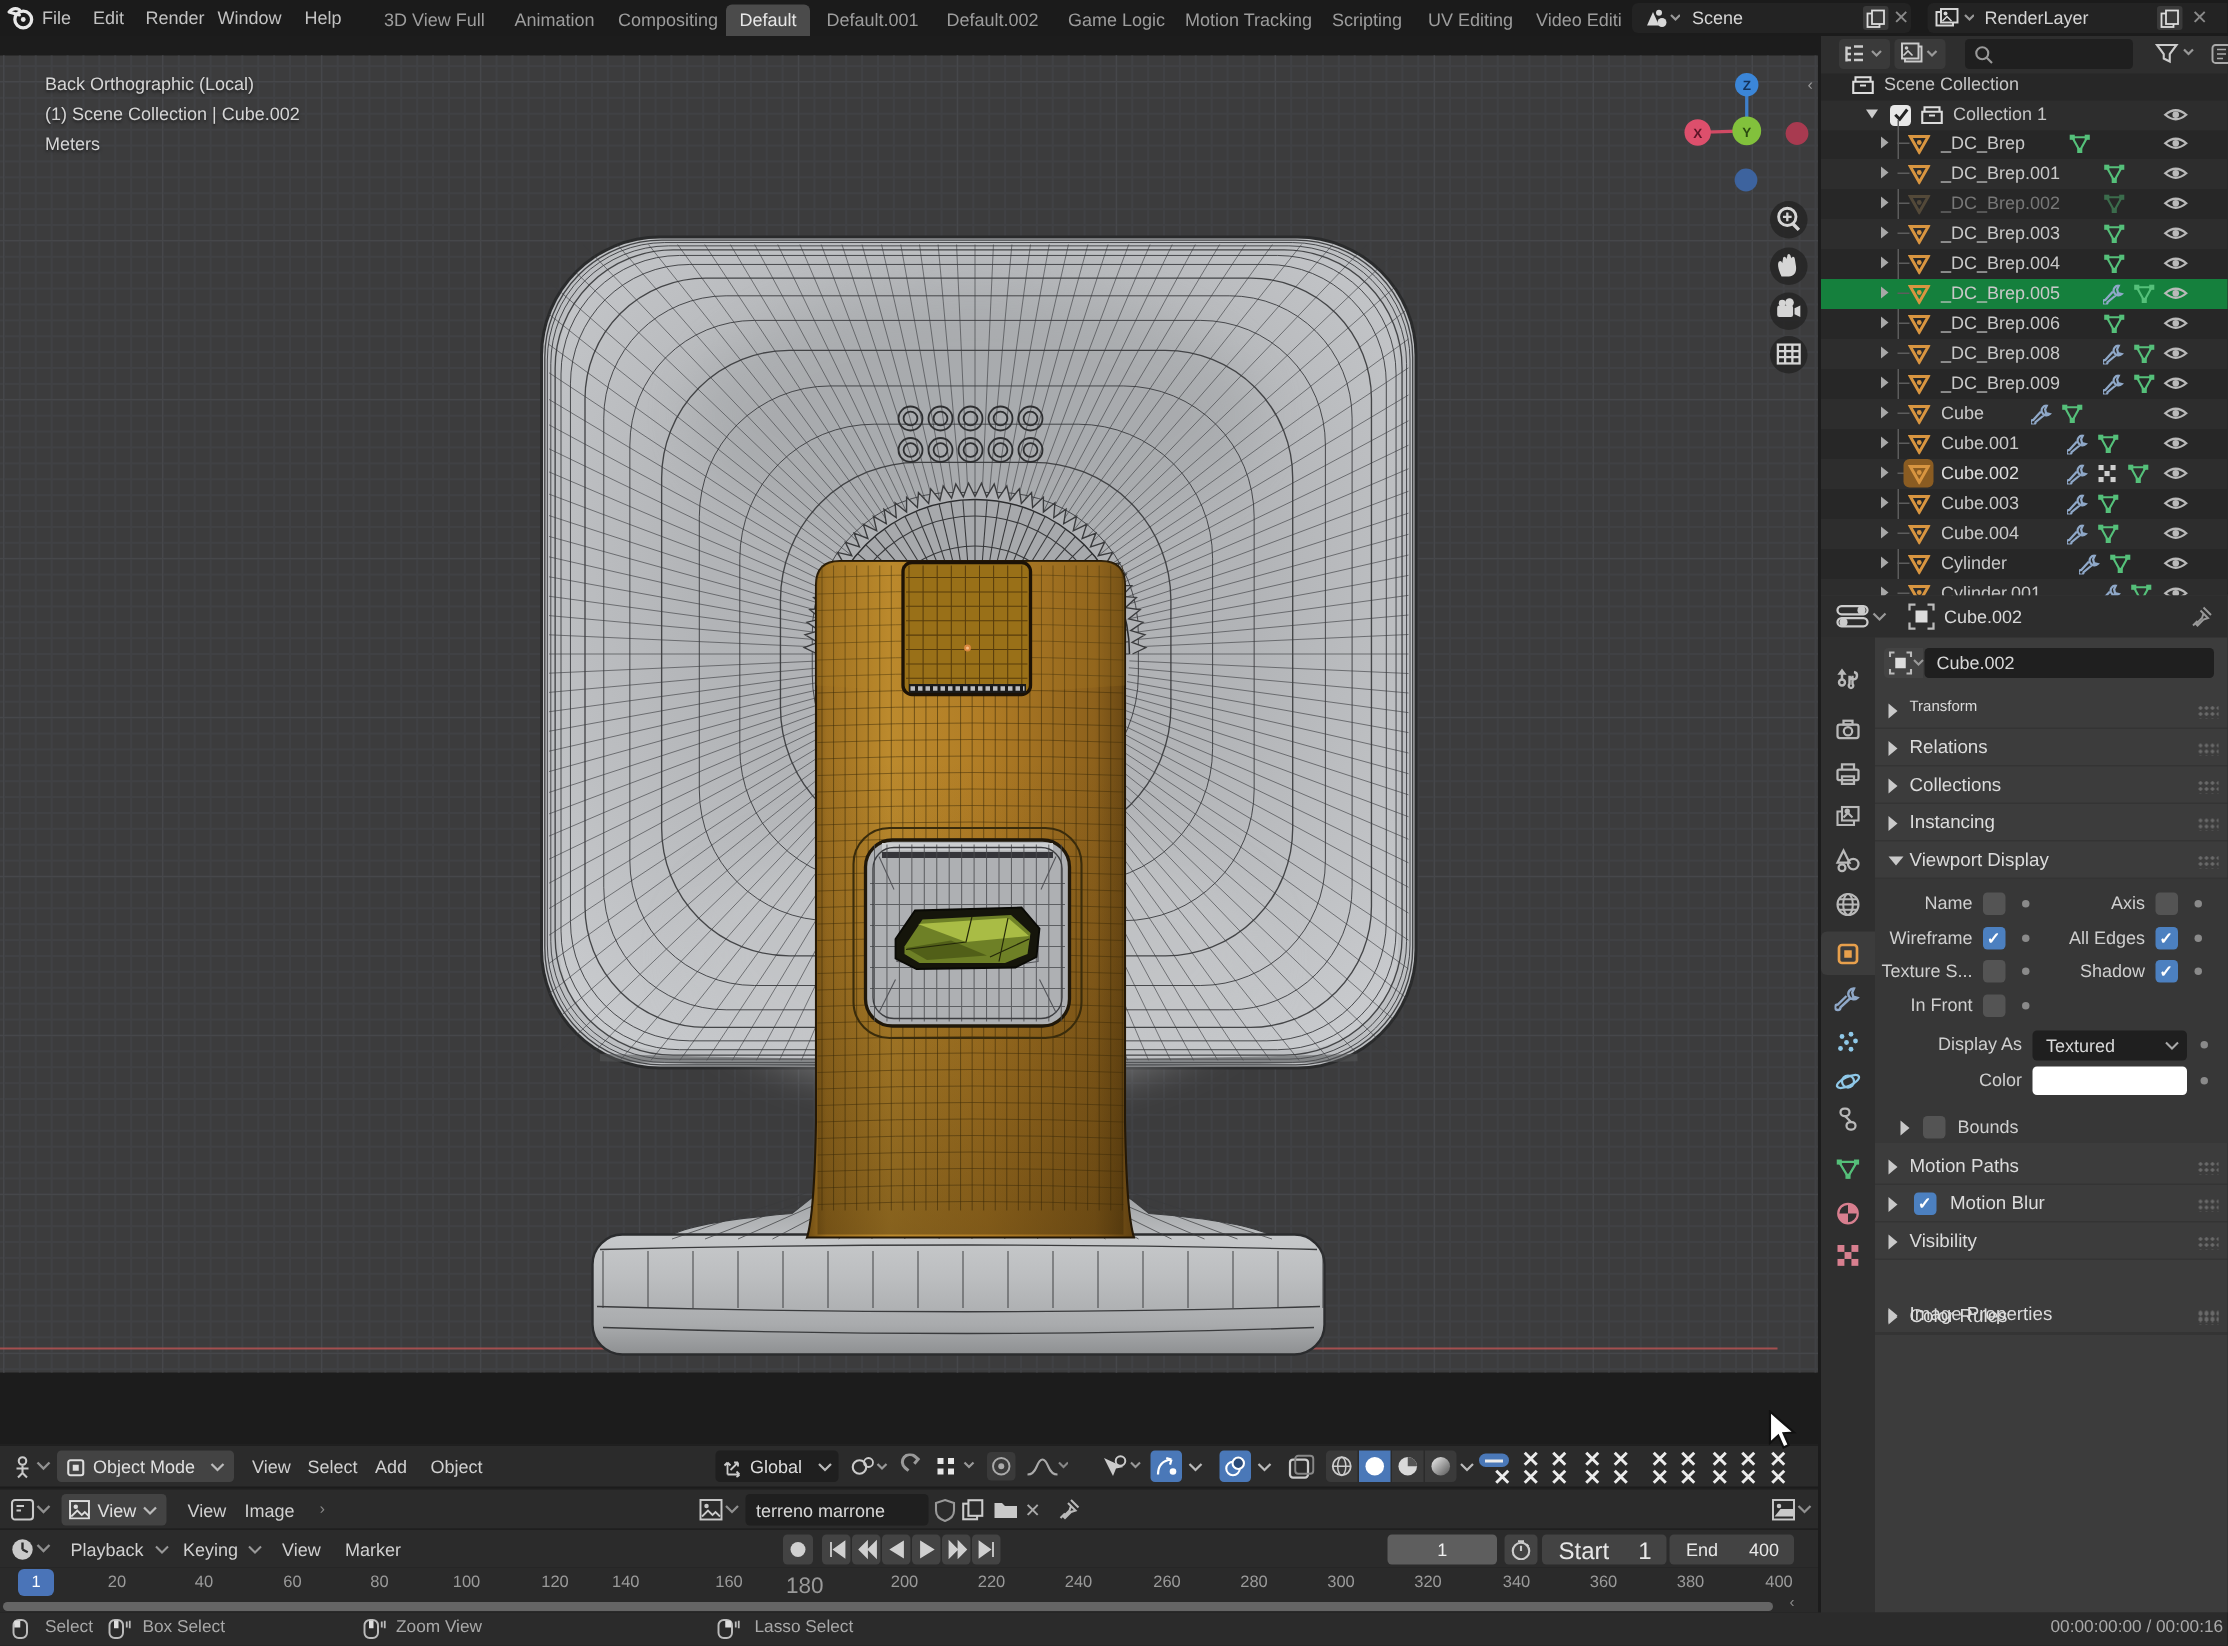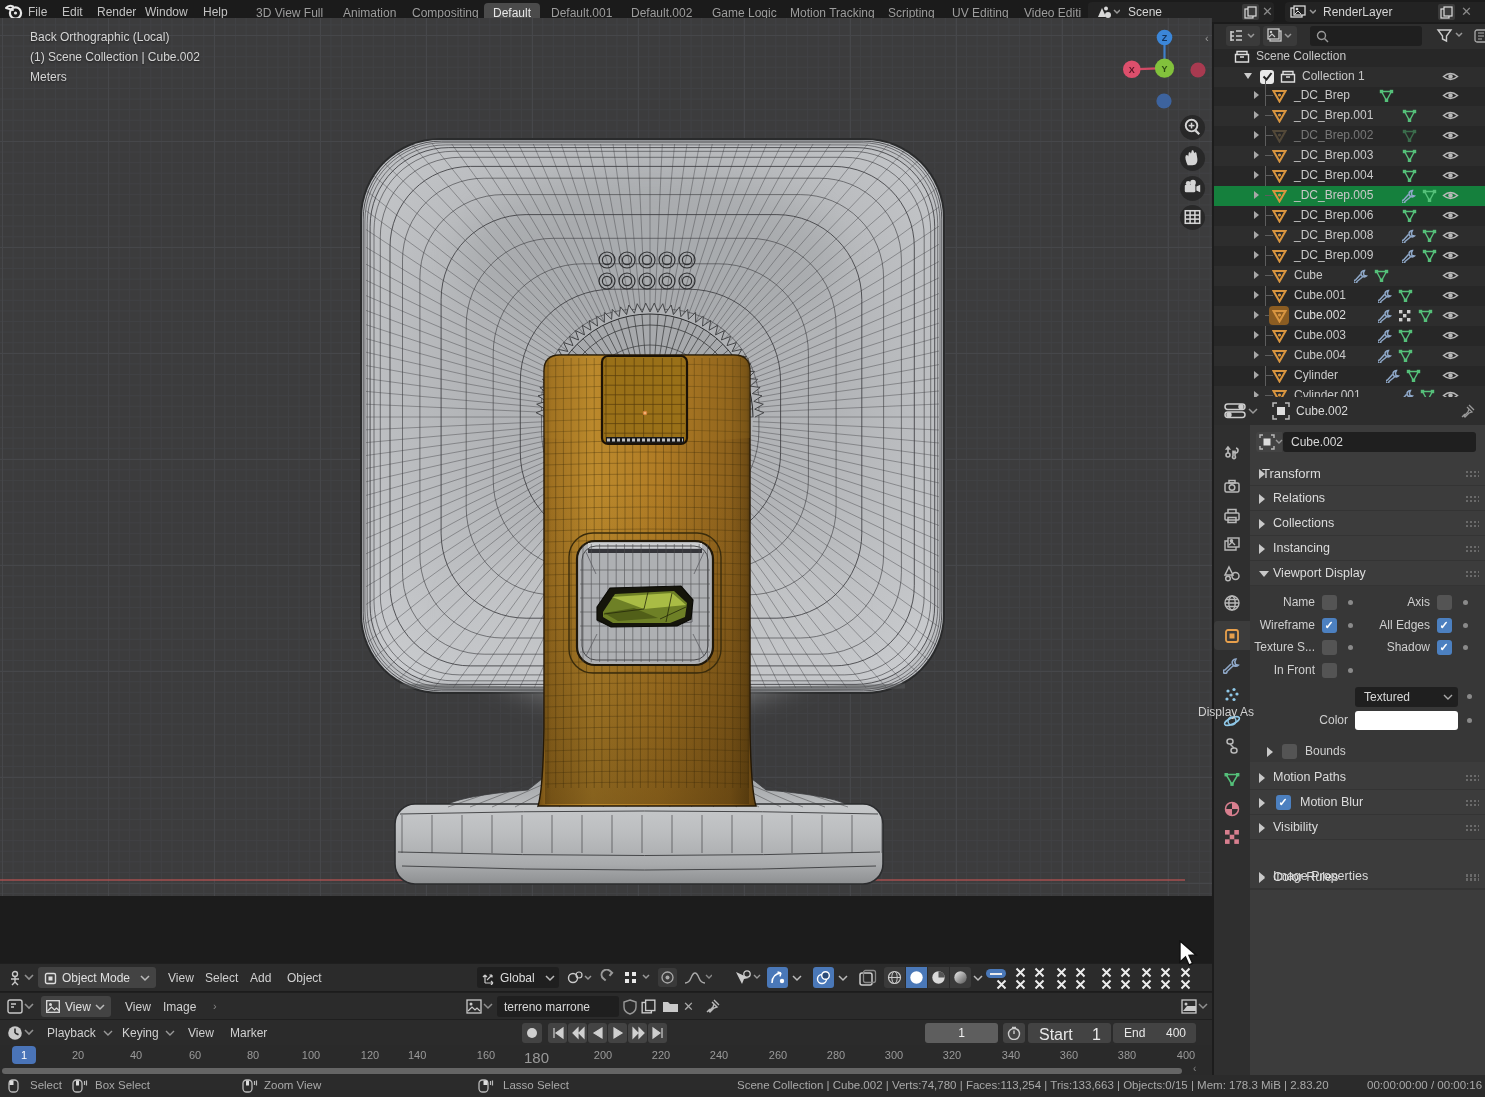--- a/index.html
+++ b/index.html
@@ -1,21 +1,21 @@
 <!DOCTYPE html>
 <html><head><meta charset="utf-8"><style>
 *{margin:0;padding:0;box-sizing:border-box}
 html,body{width:1485px;height:1097px;overflow:hidden;background:#1c1c1c;
  font-family:"Liberation Sans",sans-serif;-webkit-font-smoothing:antialiased}
 .abs{position:absolute}
 #topbar{left:0;top:0;width:1485px;height:24px;background:#1b1b1b;color:#c2c2c2;font-size:12px}
 #topbar .menu{position:absolute;top:5px}
 .tab{position:absolute;top:3px;height:21px;line-height:21px;padding:0 10px;color:#9d9d9d;font-size:12px;border-radius:4px 4px 0 0}
 .tab.on{background:#4b4b4b;color:#e7e7e7}
-#vp{left:0;top:18px;width:1212px;height:878px;background:#3c3c3d;overflow:hidden;
+#vp{left:0;top:37px;width:1212px;height:878px;background:#3c3c3d;overflow:hidden;
  background-image:
   linear-gradient(#46474a 1px,transparent 1px),linear-gradient(90deg,#46474a 1px,transparent 1px),
   linear-gradient(#404144 1px,transparent 1px),linear-gradient(90deg,#404144 1px,transparent 1px);
  background-size:106px 106px,106px 106px,10.6px 10.6px,10.6px 10.6px;
  background-position:2px 17px,2px 17px,2px 17px,2px 17px}
 .vtext{position:absolute;color:#d6d6d6;font-size:12px;left:30px;white-space:nowrap;text-shadow:0 1px 2px rgba(0,0,0,0.5)}
 .hdr{position:absolute;left:0;width:1212px;background:#2b2b2b;color:#cfcfcf;font-size:12px}
 .hdr .m{position:absolute;white-space:nowrap;color:#d0d0d0}
 .btn{position:absolute;background:#434343;border-radius:3px}
 .fld{position:absolute;background:#1f1f1f;border-radius:3px;color:#d8d8d8}
@@ -1397,21 +1397,21 @@
       <svg class="abs" style="left:45px;top:37px" width="24" height="16" viewBox="0 0 24 16">
         <path d="M1,4 V1 H4 M12,1 h3 V4 M15,12 v3 h-3 M4,15 H1 v-3" stroke="#bbb" stroke-width="1.4" fill="none"></path>
         <rect x="4.5" y="4.5" width="7" height="7" fill="#ddd"></rect>
         <path d="M17,6 l3,3 l3,-3" stroke="#999" stroke-width="1.4" fill="none"></path>
       </svg>
       <div class="fld" style="left:69px;top:35px;width:193px;height:20px;font-size:12px">
         <span style="position:absolute;left:8px;top:3px">Cube.002</span>
       </div>
       <div class="abs" style="left:36px;top:64px;width:235px;height:25px;border-bottom:1px solid rgba(0,0,0,0.13)">
         <div class="abs" style="left:9px;border-top:5px solid transparent;border-bottom:5px solid transparent;border-left:6px solid #c9c9c9;top:8px;width:0;height:0;position:absolute"></div>
-        <div class="abs" style="left:12px;top:5px;color:#dcdcdc;font-size:13px">Transform</div>
+        <div class="abs" style="left:23px;top:5px;color:#dcdcdc;font-size:10px">Transform</div>
         <div class="dots" style="top:9px"></div>
       </div>
       <div class="abs" style="left:36px;top:89px;width:235px;height:25px;border-bottom:1px solid rgba(0,0,0,0.13)">
         <div class="abs" style="left:9px;border-top:5px solid transparent;border-bottom:5px solid transparent;border-left:6px solid #c9c9c9;top:8px;width:0;height:0;position:absolute"></div>
         <div class="abs" style="left:23px;top:5px;color:#dcdcdc;font-size:12.5px">Relations</div>
         <div class="dots" style="top:9px"></div>
       </div>
       <div class="abs" style="left:36px;top:114px;width:235px;height:25px;border-bottom:1px solid rgba(0,0,0,0.13)">
         <div class="abs" style="left:9px;border-top:5px solid transparent;border-bottom:5px solid transparent;border-left:6px solid #c9c9c9;top:8px;width:0;height:0;position:absolute"></div>
         <div class="abs" style="left:23px;top:5px;color:#dcdcdc;font-size:12.5px">Collections</div>
@@ -1442,21 +1442,21 @@
       <div class="dot" style="left:249px;top:226px"></div>
       <div class="plabel" style="left:-49px;top:243px;width:150px;text-align:right">Texture S...</div>
       <div class="ck" style="left:108px;top:243px"></div>
       <div class="dot" style="left:134px;top:248px"></div>
       <div class="plabel" style="left:66px;top:243px;width:150px;text-align:right">Shadow</div>
       <div class="ck on" style="left:223px;top:243px"></div>
       <div class="dot" style="left:249px;top:248px"></div>
       <div class="plabel" style="left:-49px;top:266px;width:150px;text-align:right">In Front</div>
       <div class="ck" style="left:108px;top:266px"></div>
       <div class="dot" style="left:134px;top:271px"></div>
-      <div class="plabel" style="left:-16px;top:308px;width:150px;text-align:left">Display As</div>
+      <div class="plabel" style="left:-16px;top:292px;width:150px;text-align:right">Display As</div>
       <div class="fld" style="left:141px;top:290px;width:103px;height:20px;font-size:12px">
         <span style="position:absolute;left:9px;top:3px">Textured</span>
         <svg style="position:absolute;right:5px;top:7px" width="10" height="7">
           <path d="M1,1 l4,4 l4,-4" stroke="#aaa" stroke-width="1.4" fill="none"></path>
         </svg>
       </div>
       <div class="dot" style="left:253px;top:297px"></div>
       <div class="plabel" style="left:-16px;top:316px;width:150px;text-align:right">Color</div>
       <div class="abs" style="left:141px;top:314px;width:103px;height:19px;background:#fff;border-radius:3px"></div>
       <div class="dot" style="left:253px;top:321px"></div>
@@ -1508,17 +1508,16 @@
       <rect x="4" y="1.5" width="3" height="5" fill="#ddd"></rect>
       <path d="M12.5,2 v4 M14.5,1.5 v5" stroke="#bbb" stroke-width="1.2"></path>
     </svg>
     <div class="abs" style="left:264px;top:4px">Zoom View</div>
     <svg class="abs" style="left:478px;top:4px" width="17" height="14" viewBox="0 0 17 14">
       <rect x="1" y="1" width="9" height="12" rx="3.5" fill="none" stroke="#bbb" stroke-width="1.3"></rect>
       <rect x="5.5" y="1.5" width="4" height="4.5" fill="#ddd"></rect>
       <path d="M12.5,2 v4 M14.5,1.5 v5" stroke="#bbb" stroke-width="1.2"></path>
     </svg>
     <div class="abs" style="left:503px;top:4px">Lasso Select</div>
-    <div class="abs" style="left:737px;top:4px;white-space:nowrap">Scene Collection | Cube.002 | Verts:74,780 | Faces:113,254 | Tris:133,663 | Objects:0/15 | Mem: 178.3 MiB | 2.83.20</div>
     <div class="abs" style="left:1367px;top:4px;white-space:nowrap">00:00:00:00 / 00:00:16</div>
   </div>
 <svg class="abs" style="left:1178px;top:940px;z-index:50" width="22" height="28" viewBox="0 0 22 28">
     <path d="M2,1 L2,22 L7.5,17 L11,25 L14.5,23.3 L11,15.5 L18,15 Z" fill="#fff" stroke="#111" stroke-width="1.4"></path>
   </svg>
 </body></html>

